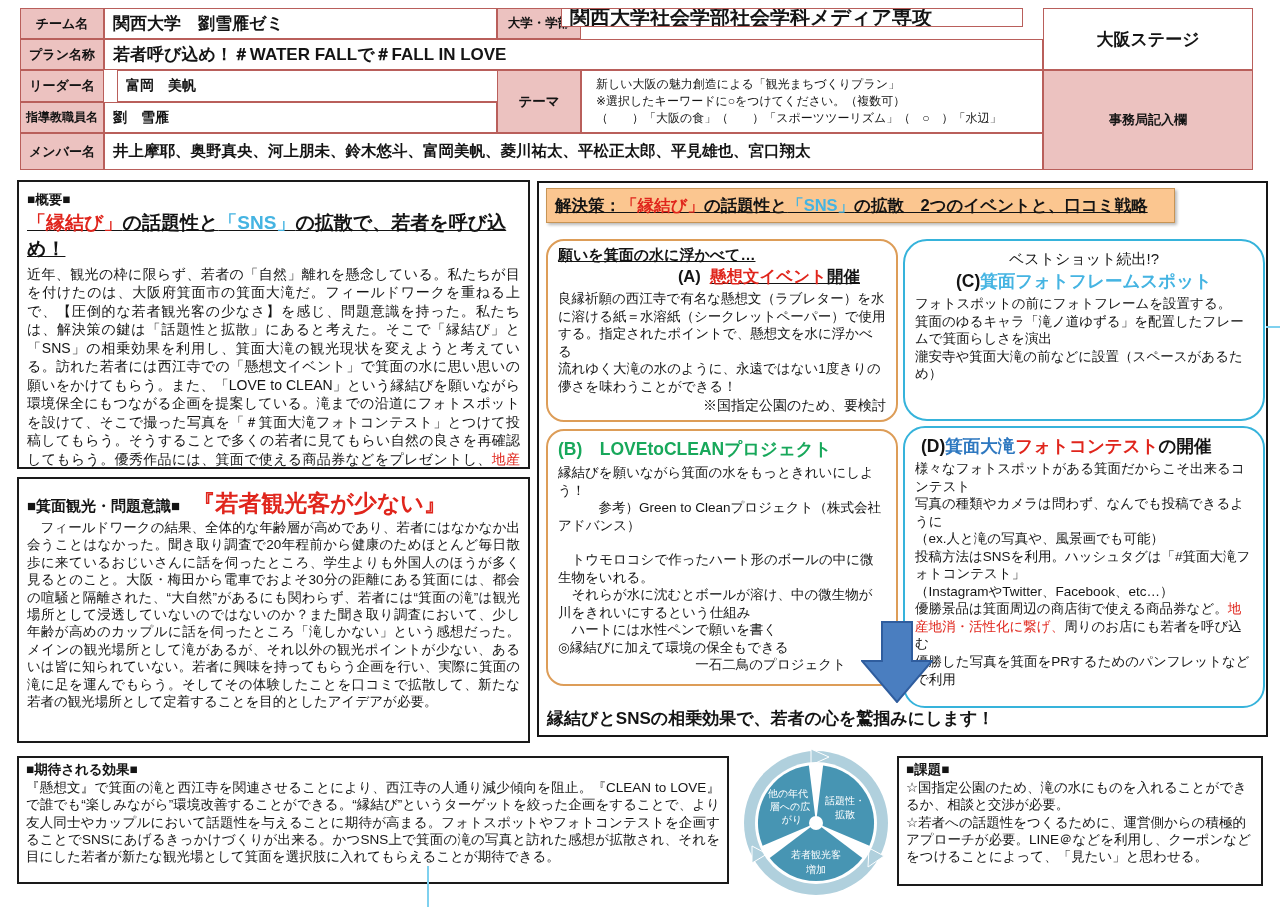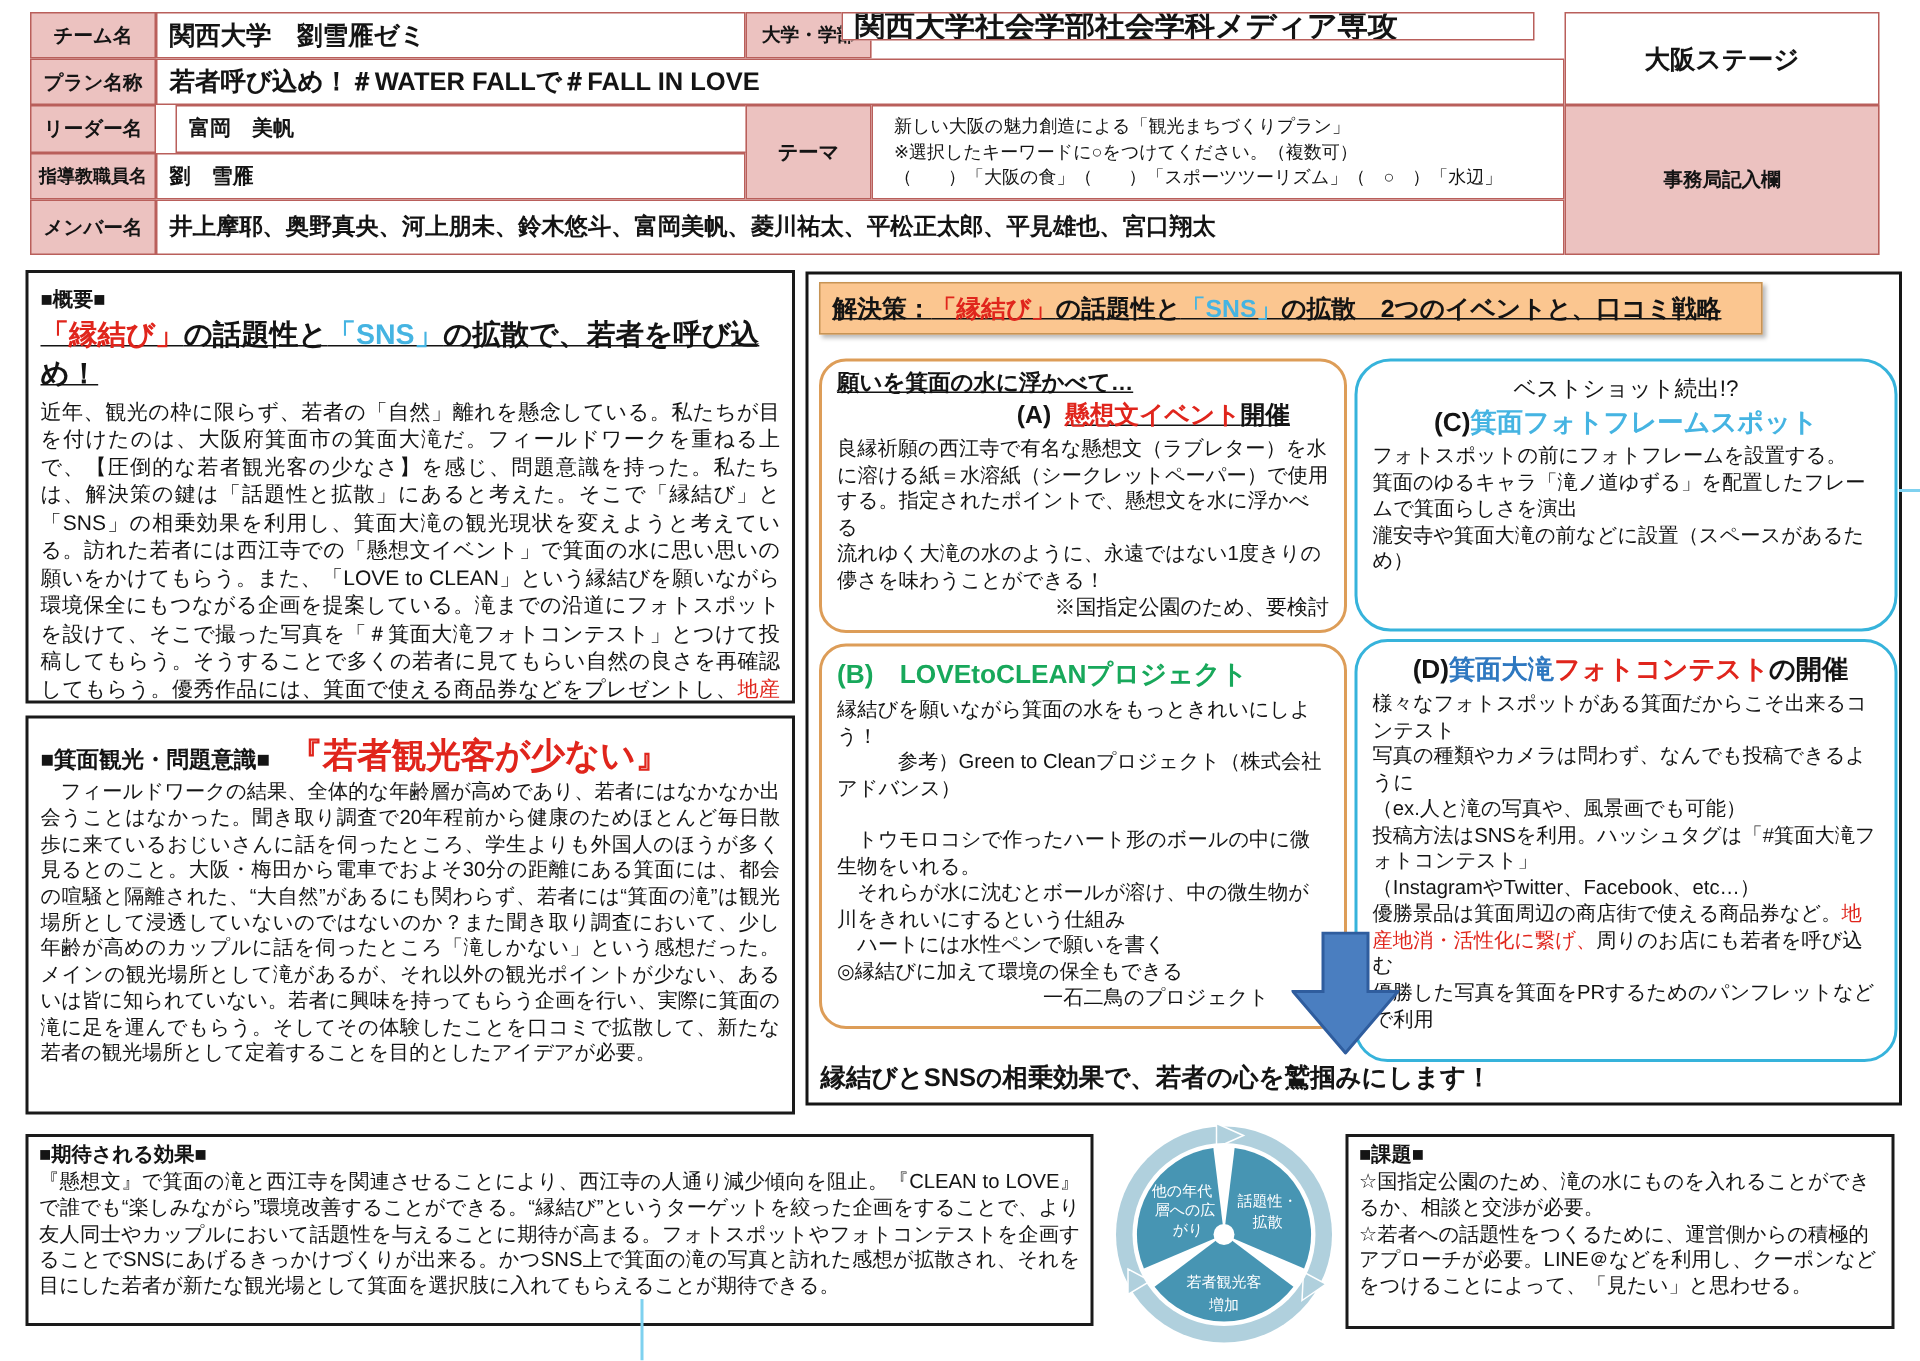--- a/index.html
+++ b/index.html
@@ -136,21 +136,21 @@
     <div style="text-align:center;font-size:15px;margin-top:4px;">ベストショット続出!?</div>
     <div style="text-align:center;font-size:17.5px;font-weight:bold;margin-bottom:2px;">
       <span>(C)</span><span class="cyan">箕面フォトフレームスポット</span>
     </div>
     <div class="small-line">フォトスポットの前にフォトフレームを設置する。</div>
     <div class="small-line">箕面のゆるキャラ「滝ノ道ゆずる」を配置したフレームで箕面らしさを演出</div>
     <div class="small-line">瀧安寺や箕面大滝の前などに設置（スペースがあるため）</div>
   </div>
 
   <div class="rbox-cyan" style="left:364px;top:243px;width:362px;height:282px;">
-    <div style="font-size:17.5px;font-weight:bold;padding-left:6px;margin:1px 0 2px;text-align:center;">
+    <div style="font-size:17.5px;font-weight:bold;padding-left:6px;margin:1px 0 2px;">
       <span>(D)</span><span class="blue">箕面大滝</span><span class="red">フォトコンテスト</span><span>の開催</span>
     </div>
     <div class="small-line">様々なフォトスポットがある箕面だからこそ出来るコンテスト</div>
     <div class="small-line">写真の種類やカメラは問わず、なんでも投稿できるように</div>
     <div class="small-line">（ex.人と滝の写真や、風景画でも可能）</div>
     <div class="small-line">投稿方法はSNSを利用。ハッシュタグは「#箕面大滝フォトコンテスト」</div>
     <div class="small-line">（InstagramやTwitter、Facebook、etc…）</div>
     <div class="small-line">
       <span>優勝景品は箕面周辺の商店街で使える商品券など。</span><span class="red">地産地消・活性化に繋げ、</span><span>周りのお店にも若者を呼び込む</span>
     </div>

